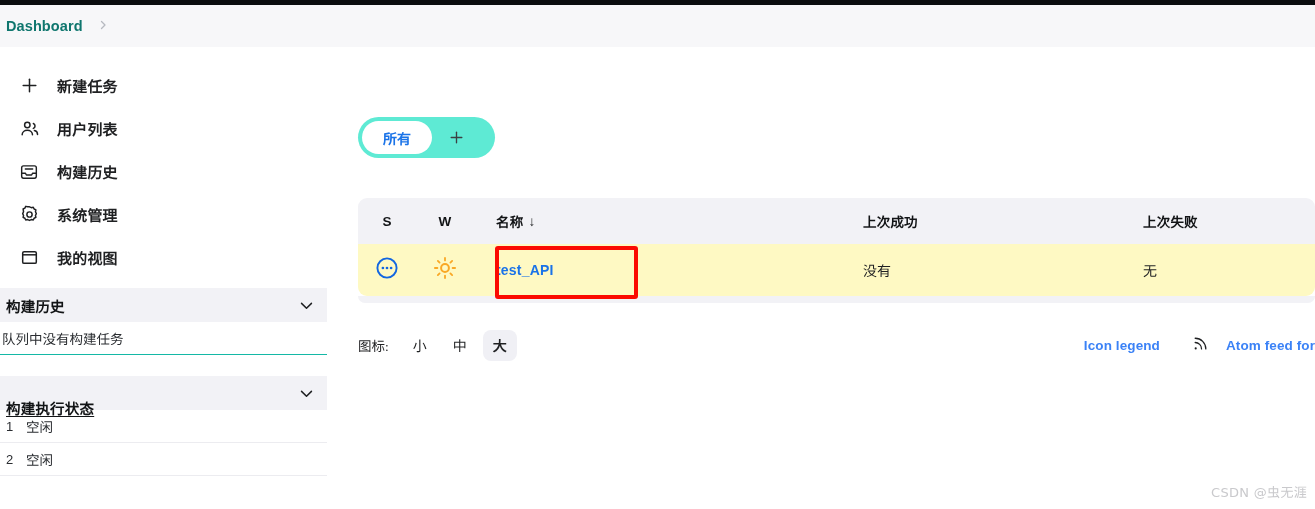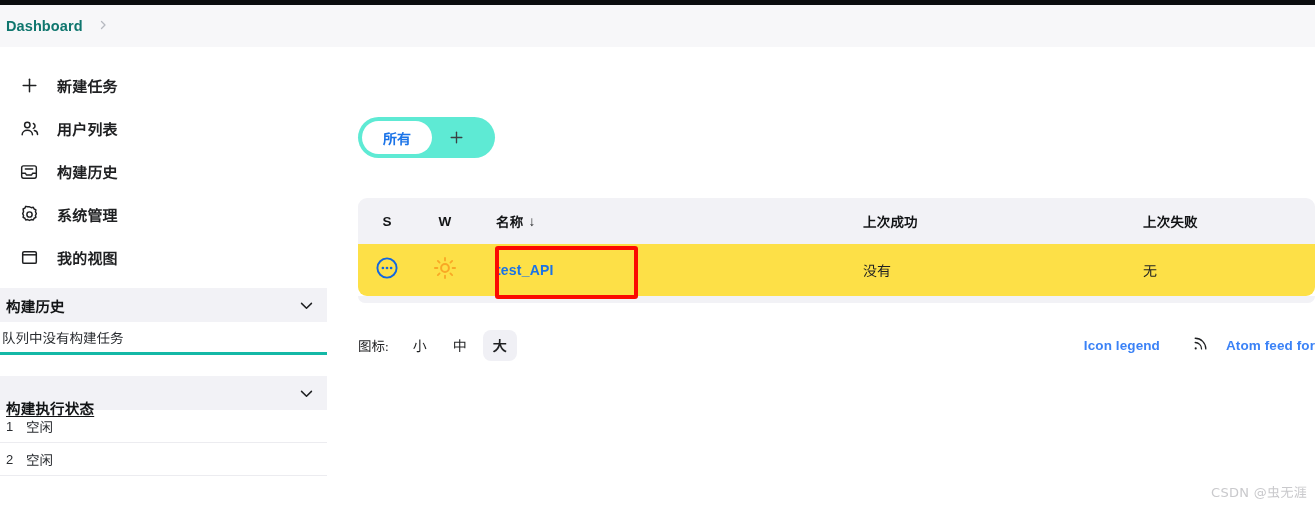--- a/index.html
+++ b/index.html
@@ -145,21 +145,21 @@
   }
   .exec-state { margin-left: 6px; }
 
   .queue-empty {
     height: 33px;
     display: flex;
     align-items: center;
     padding-left: 2px;
     font-size: 13.5px;
     color: #2a2d31;
-    border-bottom: 3px solid #14b8a6;
+    border-bottom: 1px solid #14b8a6;
     width: 327px;
     box-sizing: border-box;
   }
   .widget-gap { height: 19px; }
 
   
   .main {
     position: absolute;
     left: 358px; top: 0;
     width: 957px;
@@ -209,21 +209,21 @@
     width: 957px;
   }
   .thead {
     background: #f2f2f6;
     height: 46px;
     display: flex;
     align-items: center;
     border-radius: 9px 9px 0 0;
   }
   .trow {
-    background: #fde047;
+    background: #fef9c3;
     height: 52px;
     display: flex;
     align-items: center;
     border-radius: 0 0 9px 9px;
   }
   .table-foot-strip {
     height: 7px;
     background: #f2f2f6;
     border-radius: 0 0 9px 9px;
     width: 957px;

